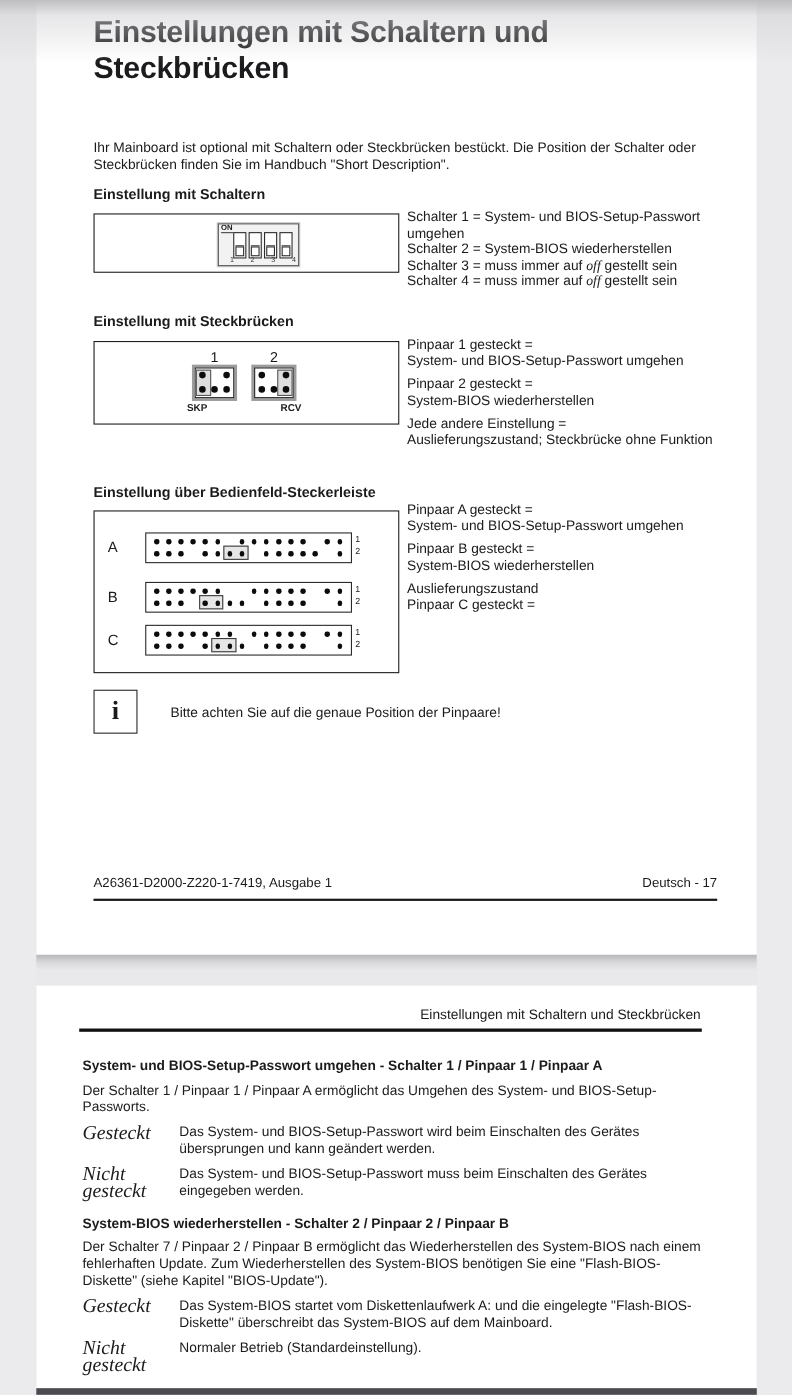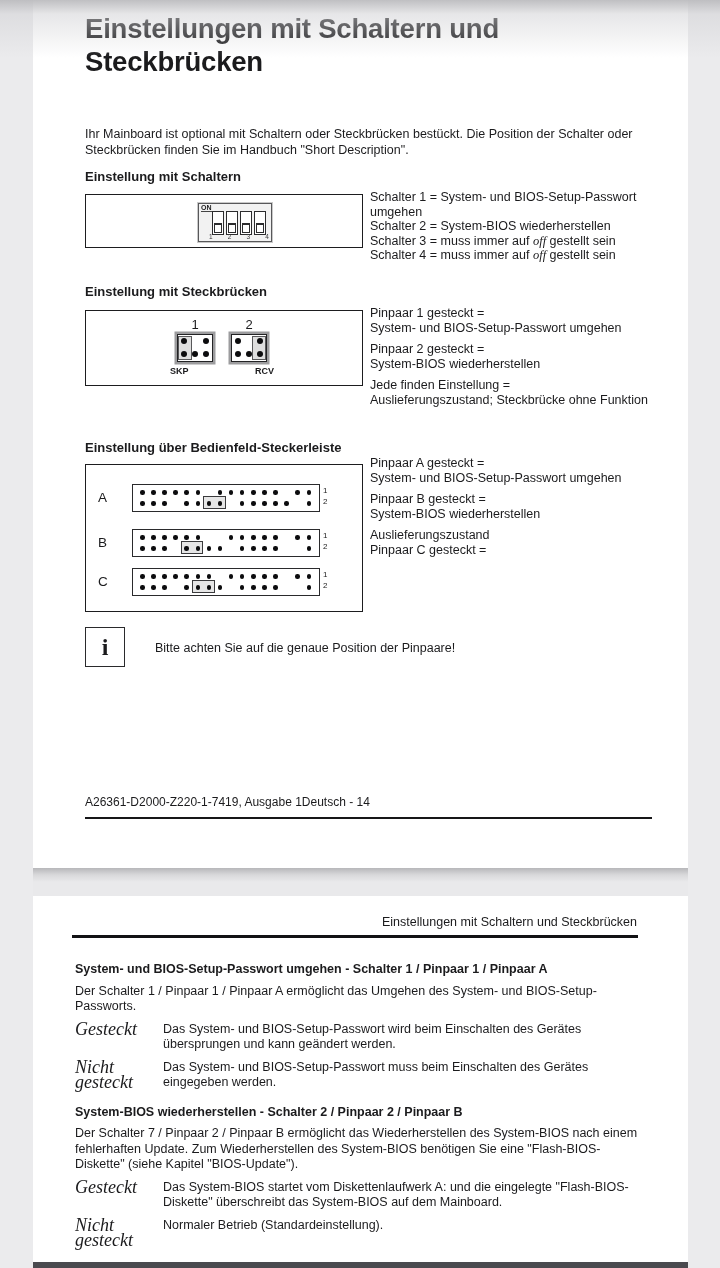--- a/index.html
+++ b/index.html
@@ -77,21 +77,21 @@
 
   
   .infobox{position:absolute;left:52px;top:627px;width:38px;height:38px;border:1.5px solid #2a2a2c;
     display:flex;align-items:center;justify-content:center;}
   .infobox .i{font-family:"Liberation Serif","DejaVu Serif",serif;font-weight:bold;font-size:24px;}
   .infotext{position:absolute;left:122px;top:627px;height:41px;width:500px;
     display:flex;align-items:center;font-size:12.5px;}
 
   
   .footline{position:absolute;left:52px;top:817px;width:567px;height:2px;background:#161618;}
-  .footrow{position:absolute;left:52px;top:795px;width:567px;display:flex;justify-content:flex-start;
+  .footrow{position:absolute;left:52px;top:795px;width:567px;display:flex;justify-content:space-between;
     font-size:12px;}
 
   
   .p2-header{position:absolute;left:42px;top:19px;width:562px;text-align:right;font-size:12.5px;}
   .p2-line{position:absolute;left:39px;top:39px;width:566px;height:2.5px;background:#121214;}
   .p2-body{position:absolute;left:42px;top:66px;width:570px;font-size:12.5px;line-height:15.5px;}
   .sec-h{font-weight:bold;margin:14px 0 6px 0;}
   .sec-h.first{margin-top:0;}
   .sec-p{margin:0 0 4px 0;}
   .sec-item{display:flex;margin-top:7px;}
@@ -174,21 +174,21 @@
   <div class="sidenotes sn2">
     <div class="sn-group">
         <div>Pinpaar 1 gesteckt =</div>
         <div>System- und BIOS-Setup-Passwort umgehen</div>
       </div>
     <div class="sn-group">
         <div>Pinpaar 2 gesteckt =</div>
         <div>System-BIOS wiederherstellen</div>
       </div>
     <div class="sn-group">
-        <div>Jede finden Einstellung =</div>
+        <div>Jede andere Einstellung =</div>
         <div>Auslieferungszustand; Steckbrücke ohne Funktion</div>
       </div>
   </div>
 
   <div class="subhead sh3">Einstellung über Bedienfeld-Steckerleiste</div>
   <div class="dbox box3">
     <div class="pinrow-label" style="top:25px;">A</div>
     <div class="pinrect" style="top:19px;">
         <div class="jumper-cap" style="left: 70.1px; width: 22.6px;"></div>
         <div class="pin-dot" style="left: 7px; top: 5px;"></div>
@@ -309,21 +309,21 @@
   </div>
 
   <div class="infobox">
     <span class="i">i</span>
   </div>
   <div class="infotext">Bitte achten Sie auf die genaue Position der Pinpaare!</div>
 
   <div class="footline"></div>
   <div class="footrow">
     <span>A26361-D2000-Z220-1-7419, Ausgabe 1</span>
-    <span>Deutsch - 14</span>
+    <span>Deutsch - 17</span>
   </div>
 </div>
 
 <div class="page-gap"></div>
 
 <div class="page page2">
   <div class="p2-header">Einstellungen mit Schaltern und Steckbrücken</div>
   <div class="p2-line"></div>
 
   <div class="p2-body">

